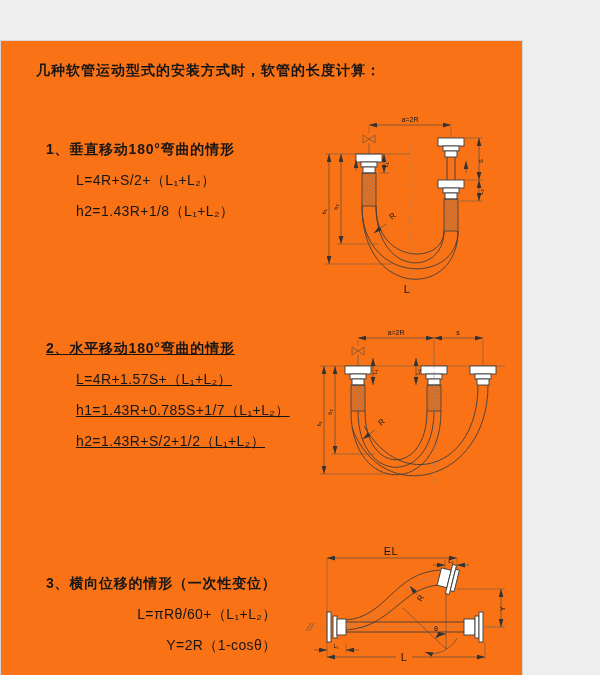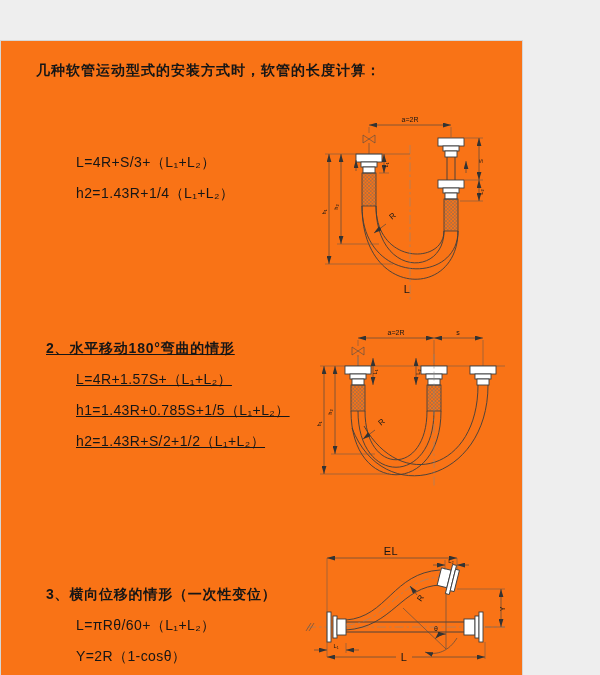--- a/index.html
+++ b/index.html
@@ -34,32 +34,33 @@
       <path d="M0 0 L10 3 L0 6 Z" fill="#333"></path>
     </marker>
   </defs>
 </svg>
 
 <div class="page">
 
   <div class="title">几种软管运动型式的安装方式时，软管的长度计算：</div>
 
   <div class="section" style="top:100px;">
-    <div class="formula">L=4R+S/3+（L₁+L₂）</div>
-    <div class="formula">h2=1.43R+1/4（L₁+L₂）</div>
+    <div class="sec-heading">1、垂直移动180°弯曲的情形</div>
+    <div class="formula">L=4R+S/2+（L₁+L₂）</div>
+    <div class="formula">h2=1.43R+1/8（L₁+L₂）</div>
   </div>
 
   <div class="section" style="top:299px;text-decoration:underline;">
     <div class="sec-heading">2、水平移动180°弯曲的情形</div>
     <div class="formula">L=4R+1.57S+（L₁+L₂）</div>
-    <div class="formula">h1=1.43R+0.785S+1/5（L₁+L₂）</div>
+    <div class="formula">h1=1.43R+0.785S+1/7（L₁+L₂）</div>
     <div class="formula">h2=1.43R+S/2+1/2（L₁+L₂）</div>
   </div>
 
-  <div class="section" style="top:545px;">
+  <div class="section" style="top:534px;text-align:right;">
     <div class="sec-heading">3、横向位移的情形（一次性变位）</div>
     <div class="formula">L=πRθ/60+（L₁+L₂）</div>
     <div class="formula">Y=2R（1-cosθ）</div>
   </div>
 
   <svg class="dwg" style="left:312px;top:68px;" width="288" height="198" viewBox="0 0 288 198">
 
     <g>
       <line class="dim" x1="56" y1="16" x2="138" y2="16" marker-start="url(#arw)" marker-end="url(#arw)"></line>
       <line class="ext" x1="56" y1="18" x2="56" y2="24"></line>

